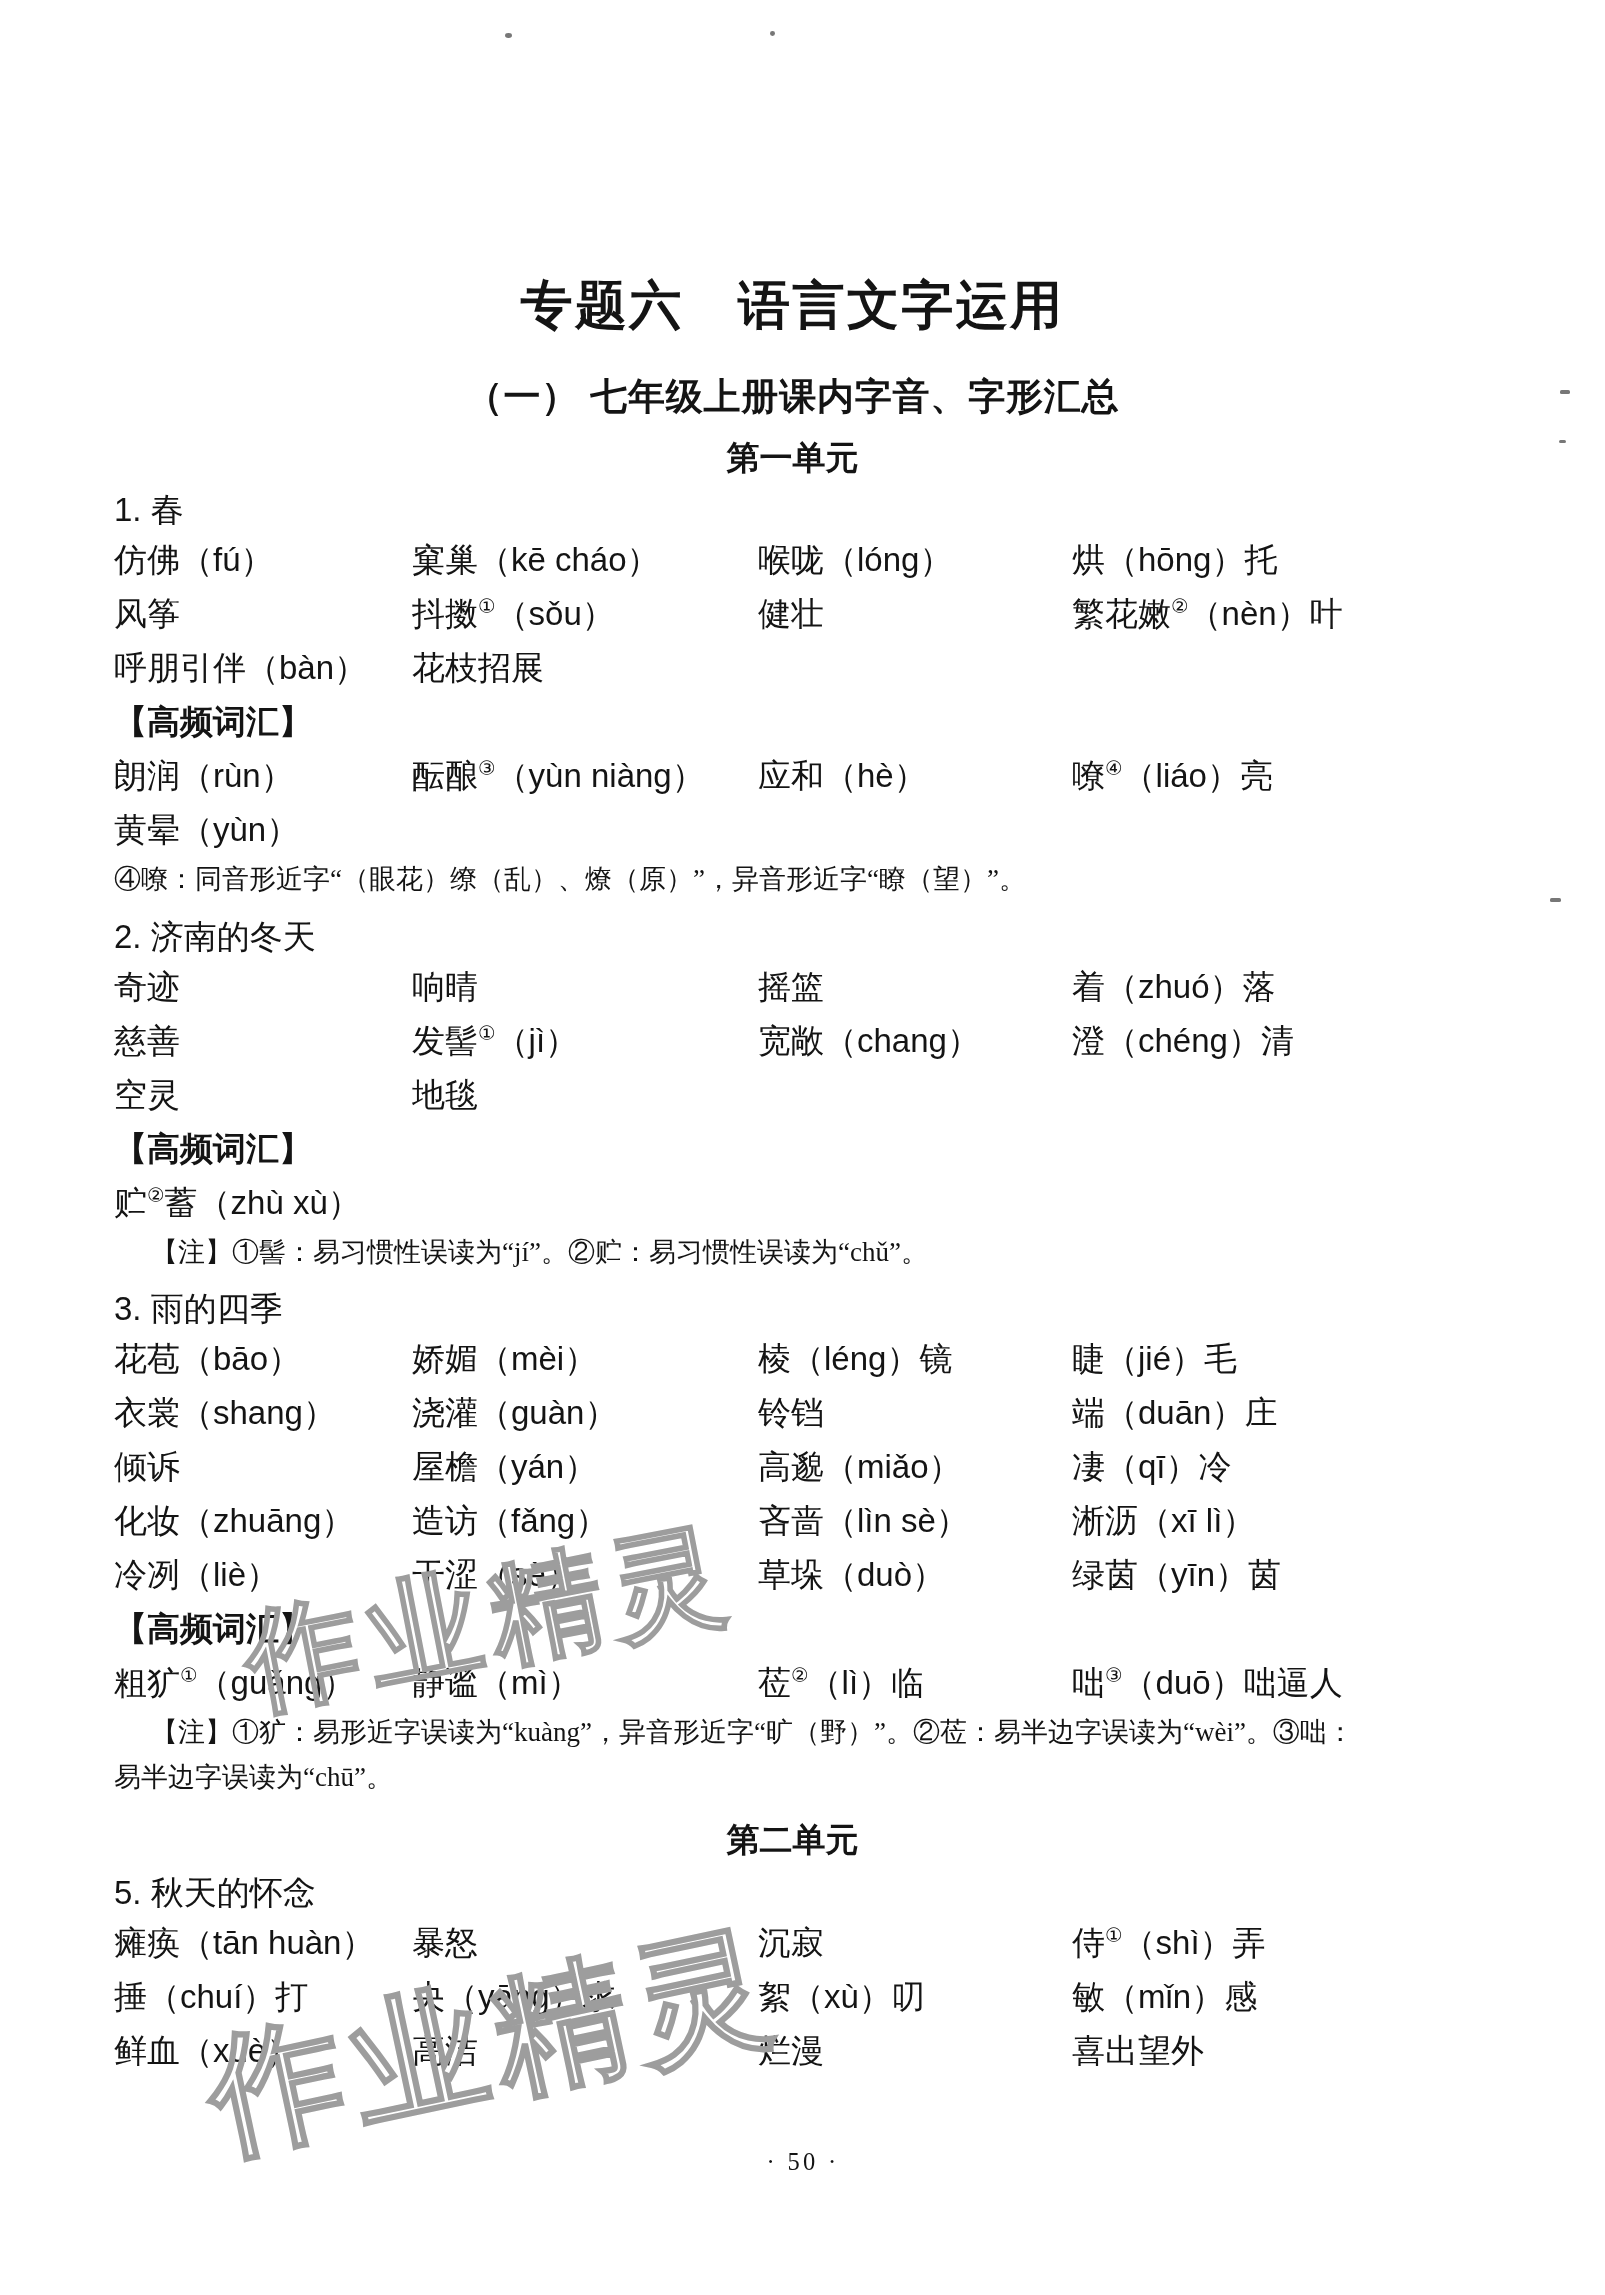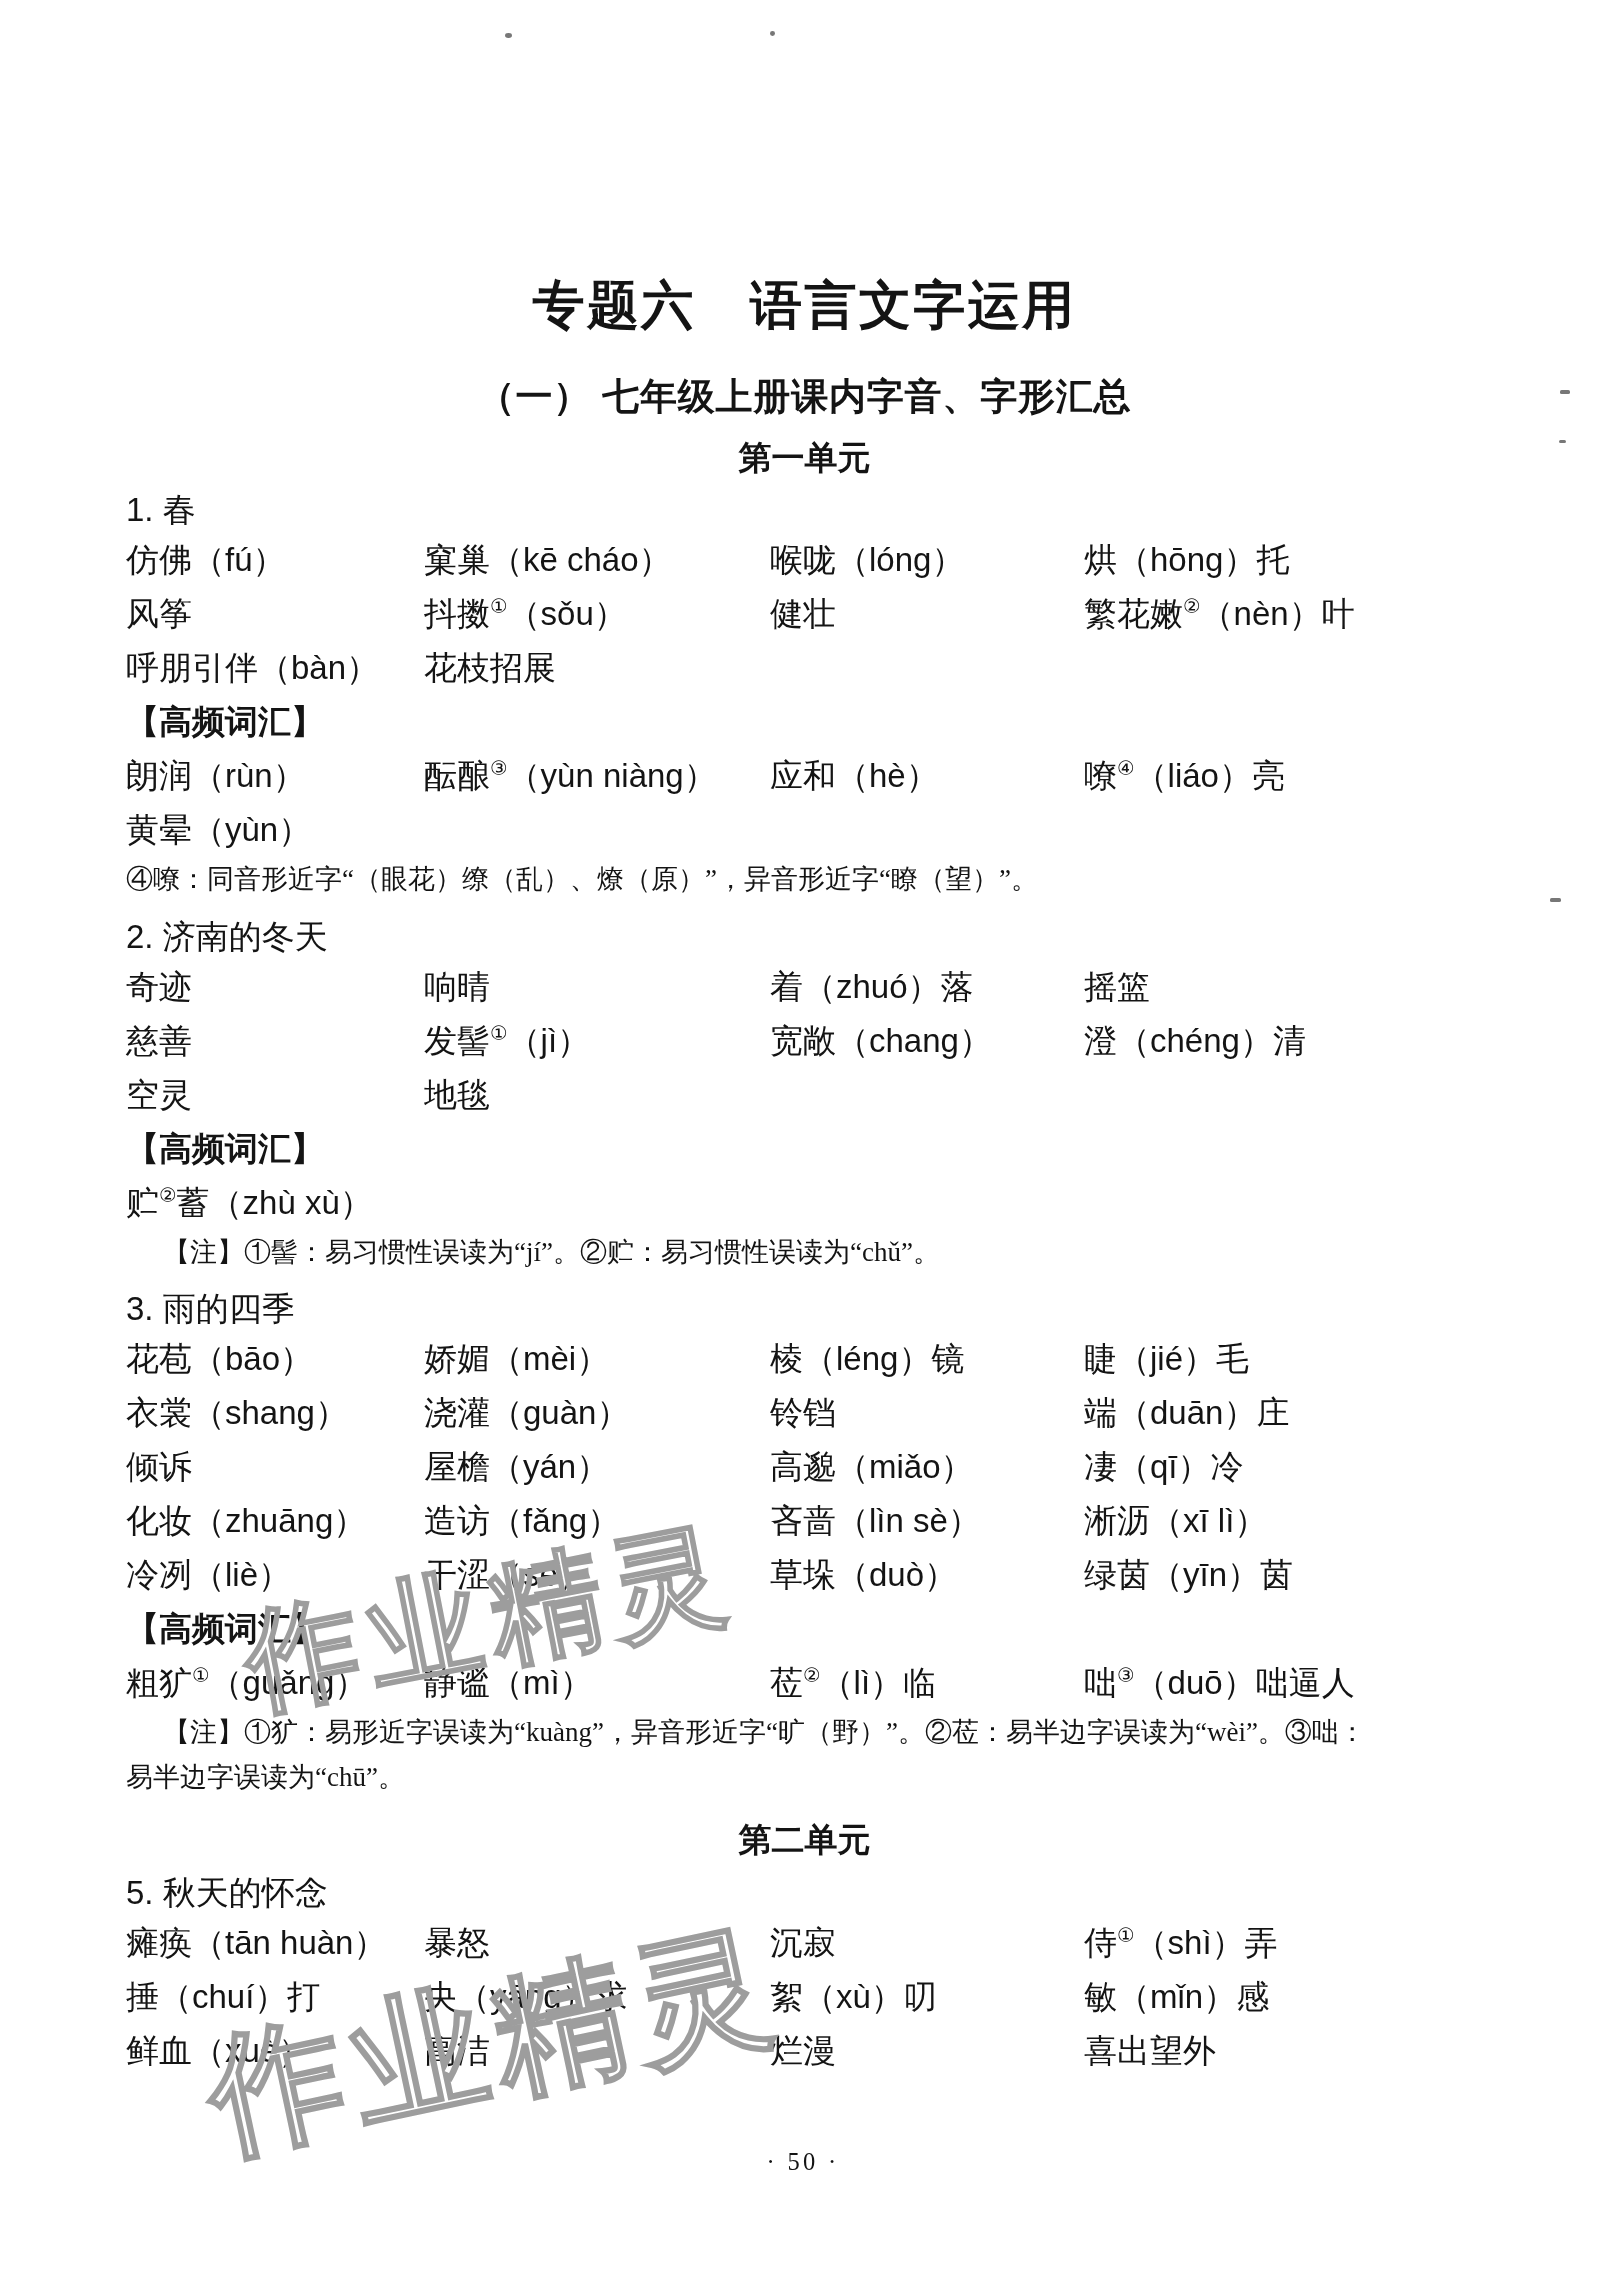--- a/index.html
+++ b/index.html
@@ -4,21 +4,21 @@
 <style>
   html,body{margin:0;padding:0;background:#e8e8e8;}
   .page{
     position:relative;
     width:1606px;height:2295px;
     background:#ffffff;
     font-family:"Liberation Sans","DejaVu Sans",sans-serif;
     color:#141414;
     overflow:hidden;
   }
-  .content{position:absolute;left:126px;top:276px;width:1357px;}
+  .content{position:absolute;left:114px;top:276px;width:1357px;}
   .doc-title{
     font-size:52px;line-height:59px;font-weight:bold;
     text-align:center;letter-spacing:2.4px;
   }
   .doc-subtitle{
     font-size:37px;line-height:42px;margin-top:41px;
     font-weight:bold;text-align:center;letter-spacing:0.8px;
   }
   .unit-heading{
     font-size:33px;line-height:36px;margin-top:22px;
@@ -93,22 +93,22 @@
           <span class="vocab-cell">黄晕（yùn）</span>
           <span class="vocab-cell"></span>
           <span class="vocab-cell"></span>
           <span class="vocab-cell"></span>
         </div>
         <div class="note">④嘹：同音形近字“（眼花）缭（乱）、燎（原）”，异音形近字“瞭（望）”。</div>
         <div class="lesson-title">2. 济南的冬天</div>
         <div class="vocab-grid">
           <span class="vocab-cell">奇迹</span>
           <span class="vocab-cell">响晴</span>
+          <span class="vocab-cell">摇篮</span>
           <span class="vocab-cell">着（zhuó）落</span>
-          <span class="vocab-cell">摇篮</span>
           <span class="vocab-cell">慈善</span>
           <span class="vocab-cell">发髻<sup>①</sup>（jì）</span>
           <span class="vocab-cell">宽敞（chang）</span>
           <span class="vocab-cell">澄（chéng）清</span>
           <span class="vocab-cell">空灵</span>
           <span class="vocab-cell">地毯</span>
           <span class="vocab-cell"></span>
           <span class="vocab-cell"></span>
         </div>
         <div class="hf-label">【高频词汇】</div>

